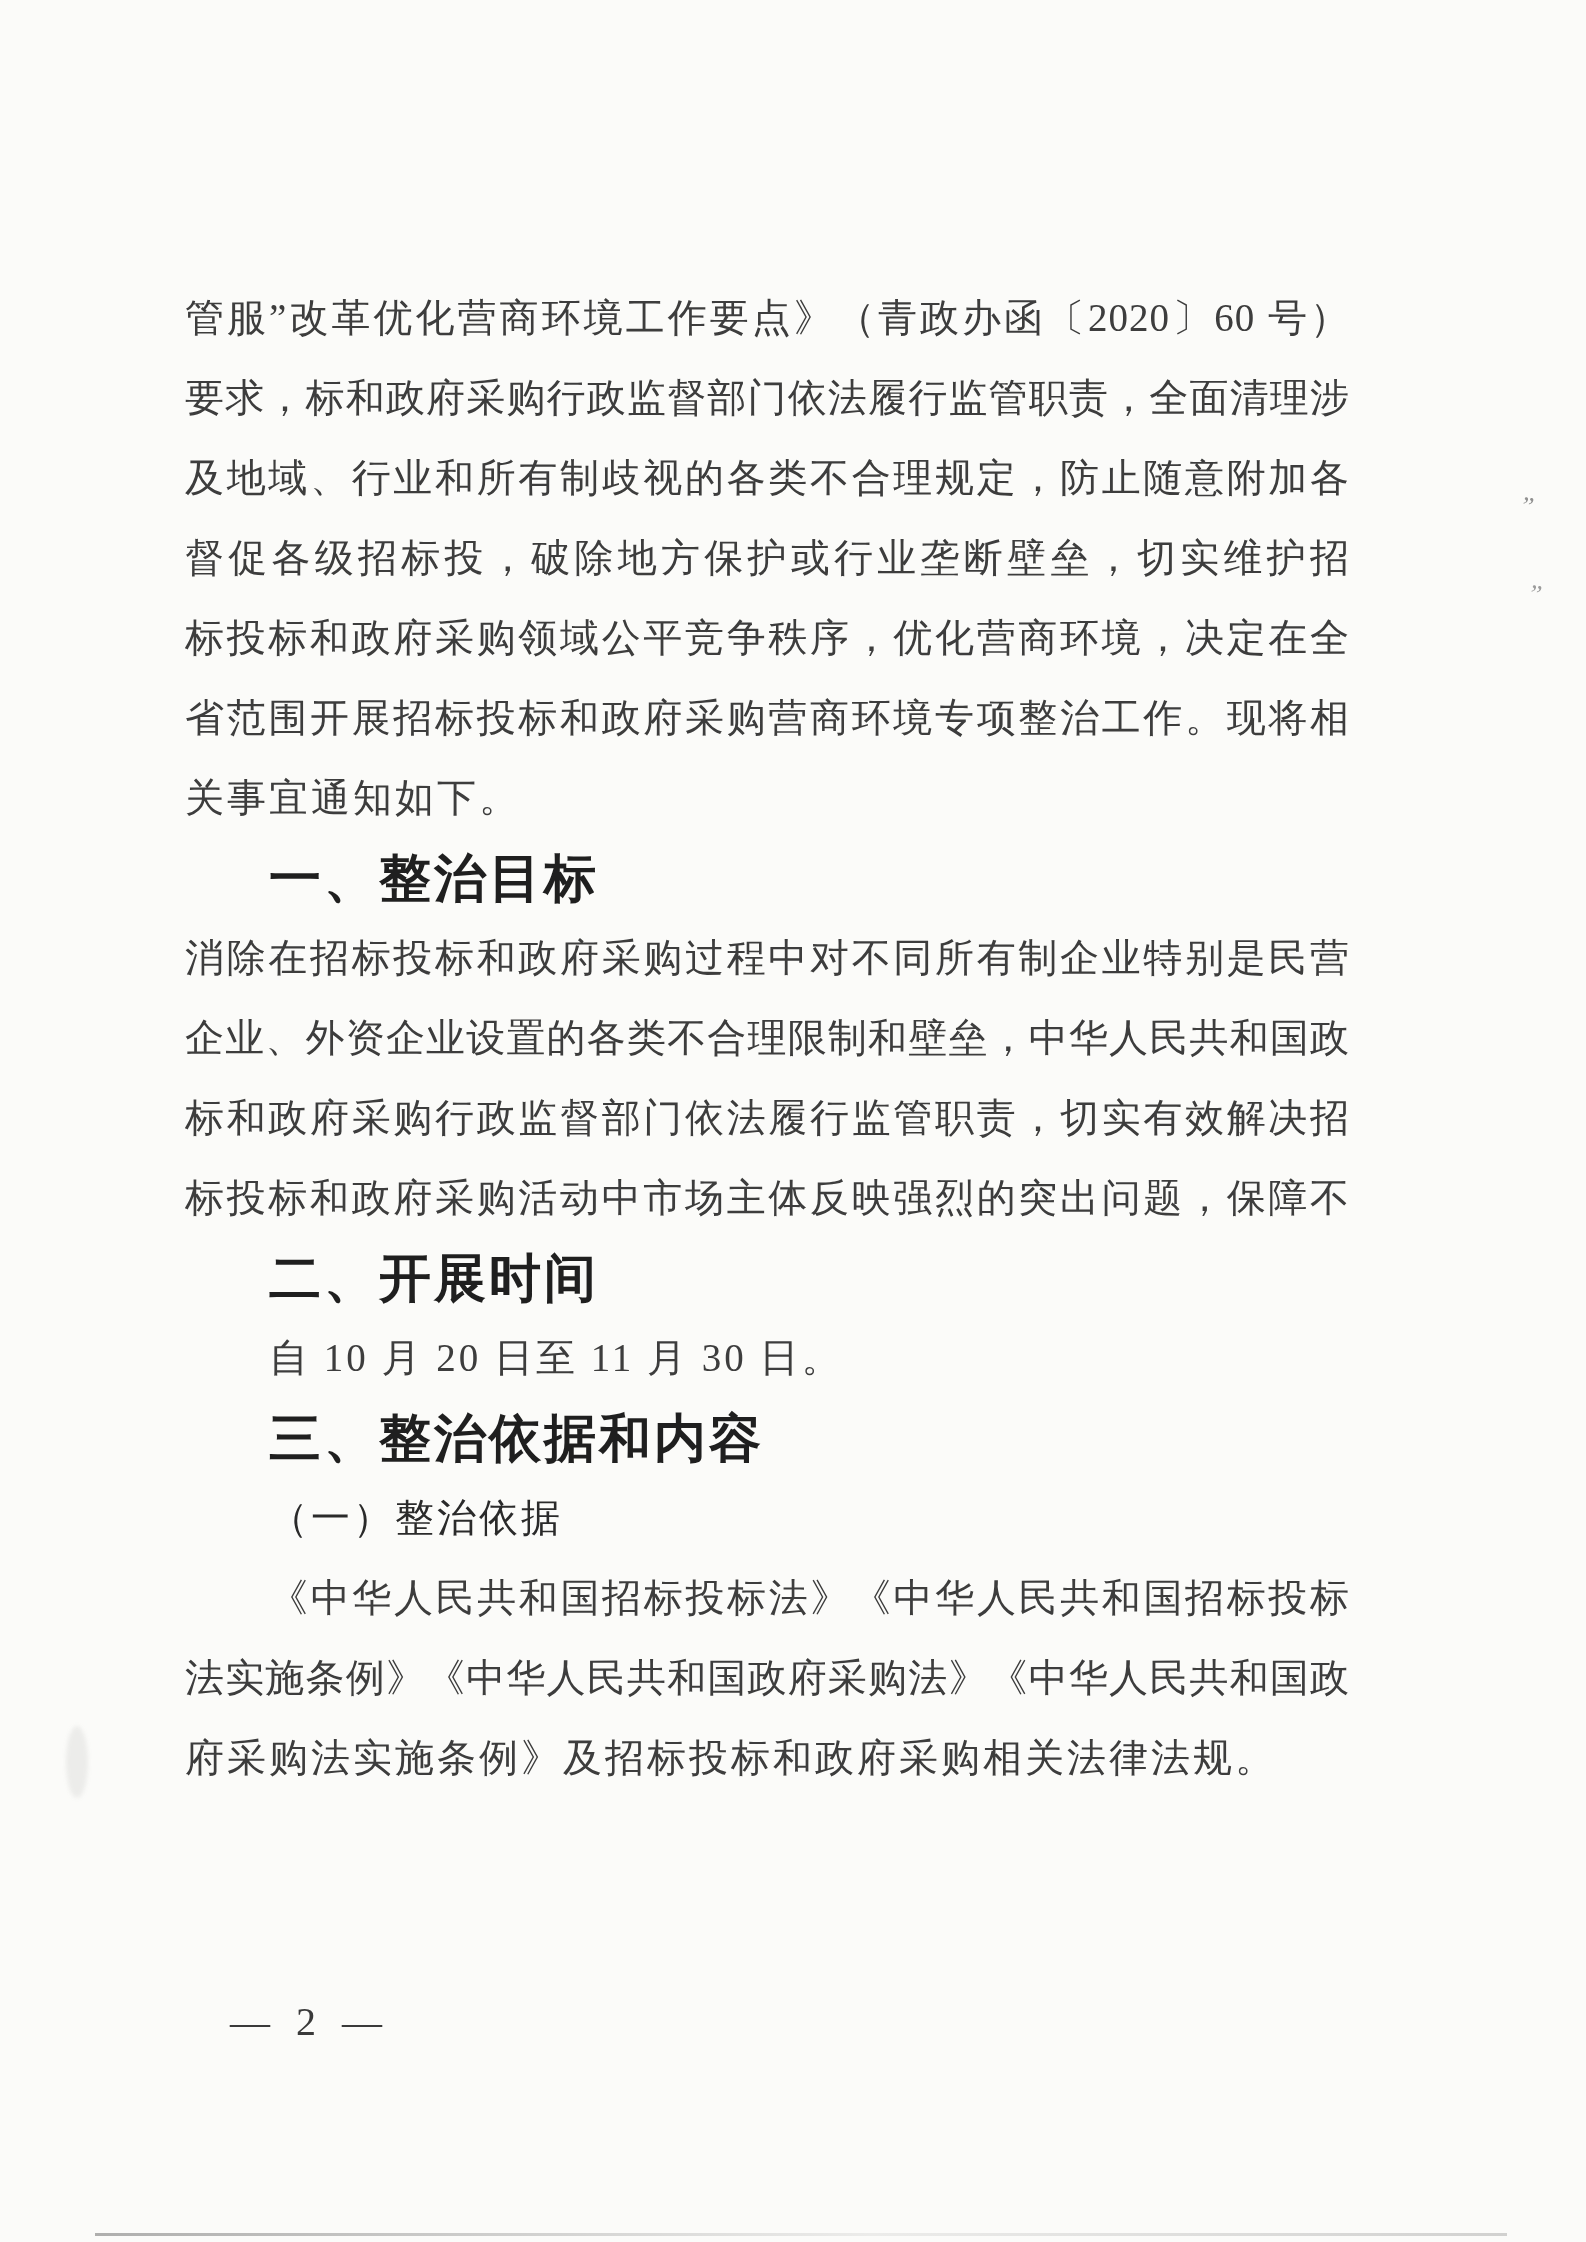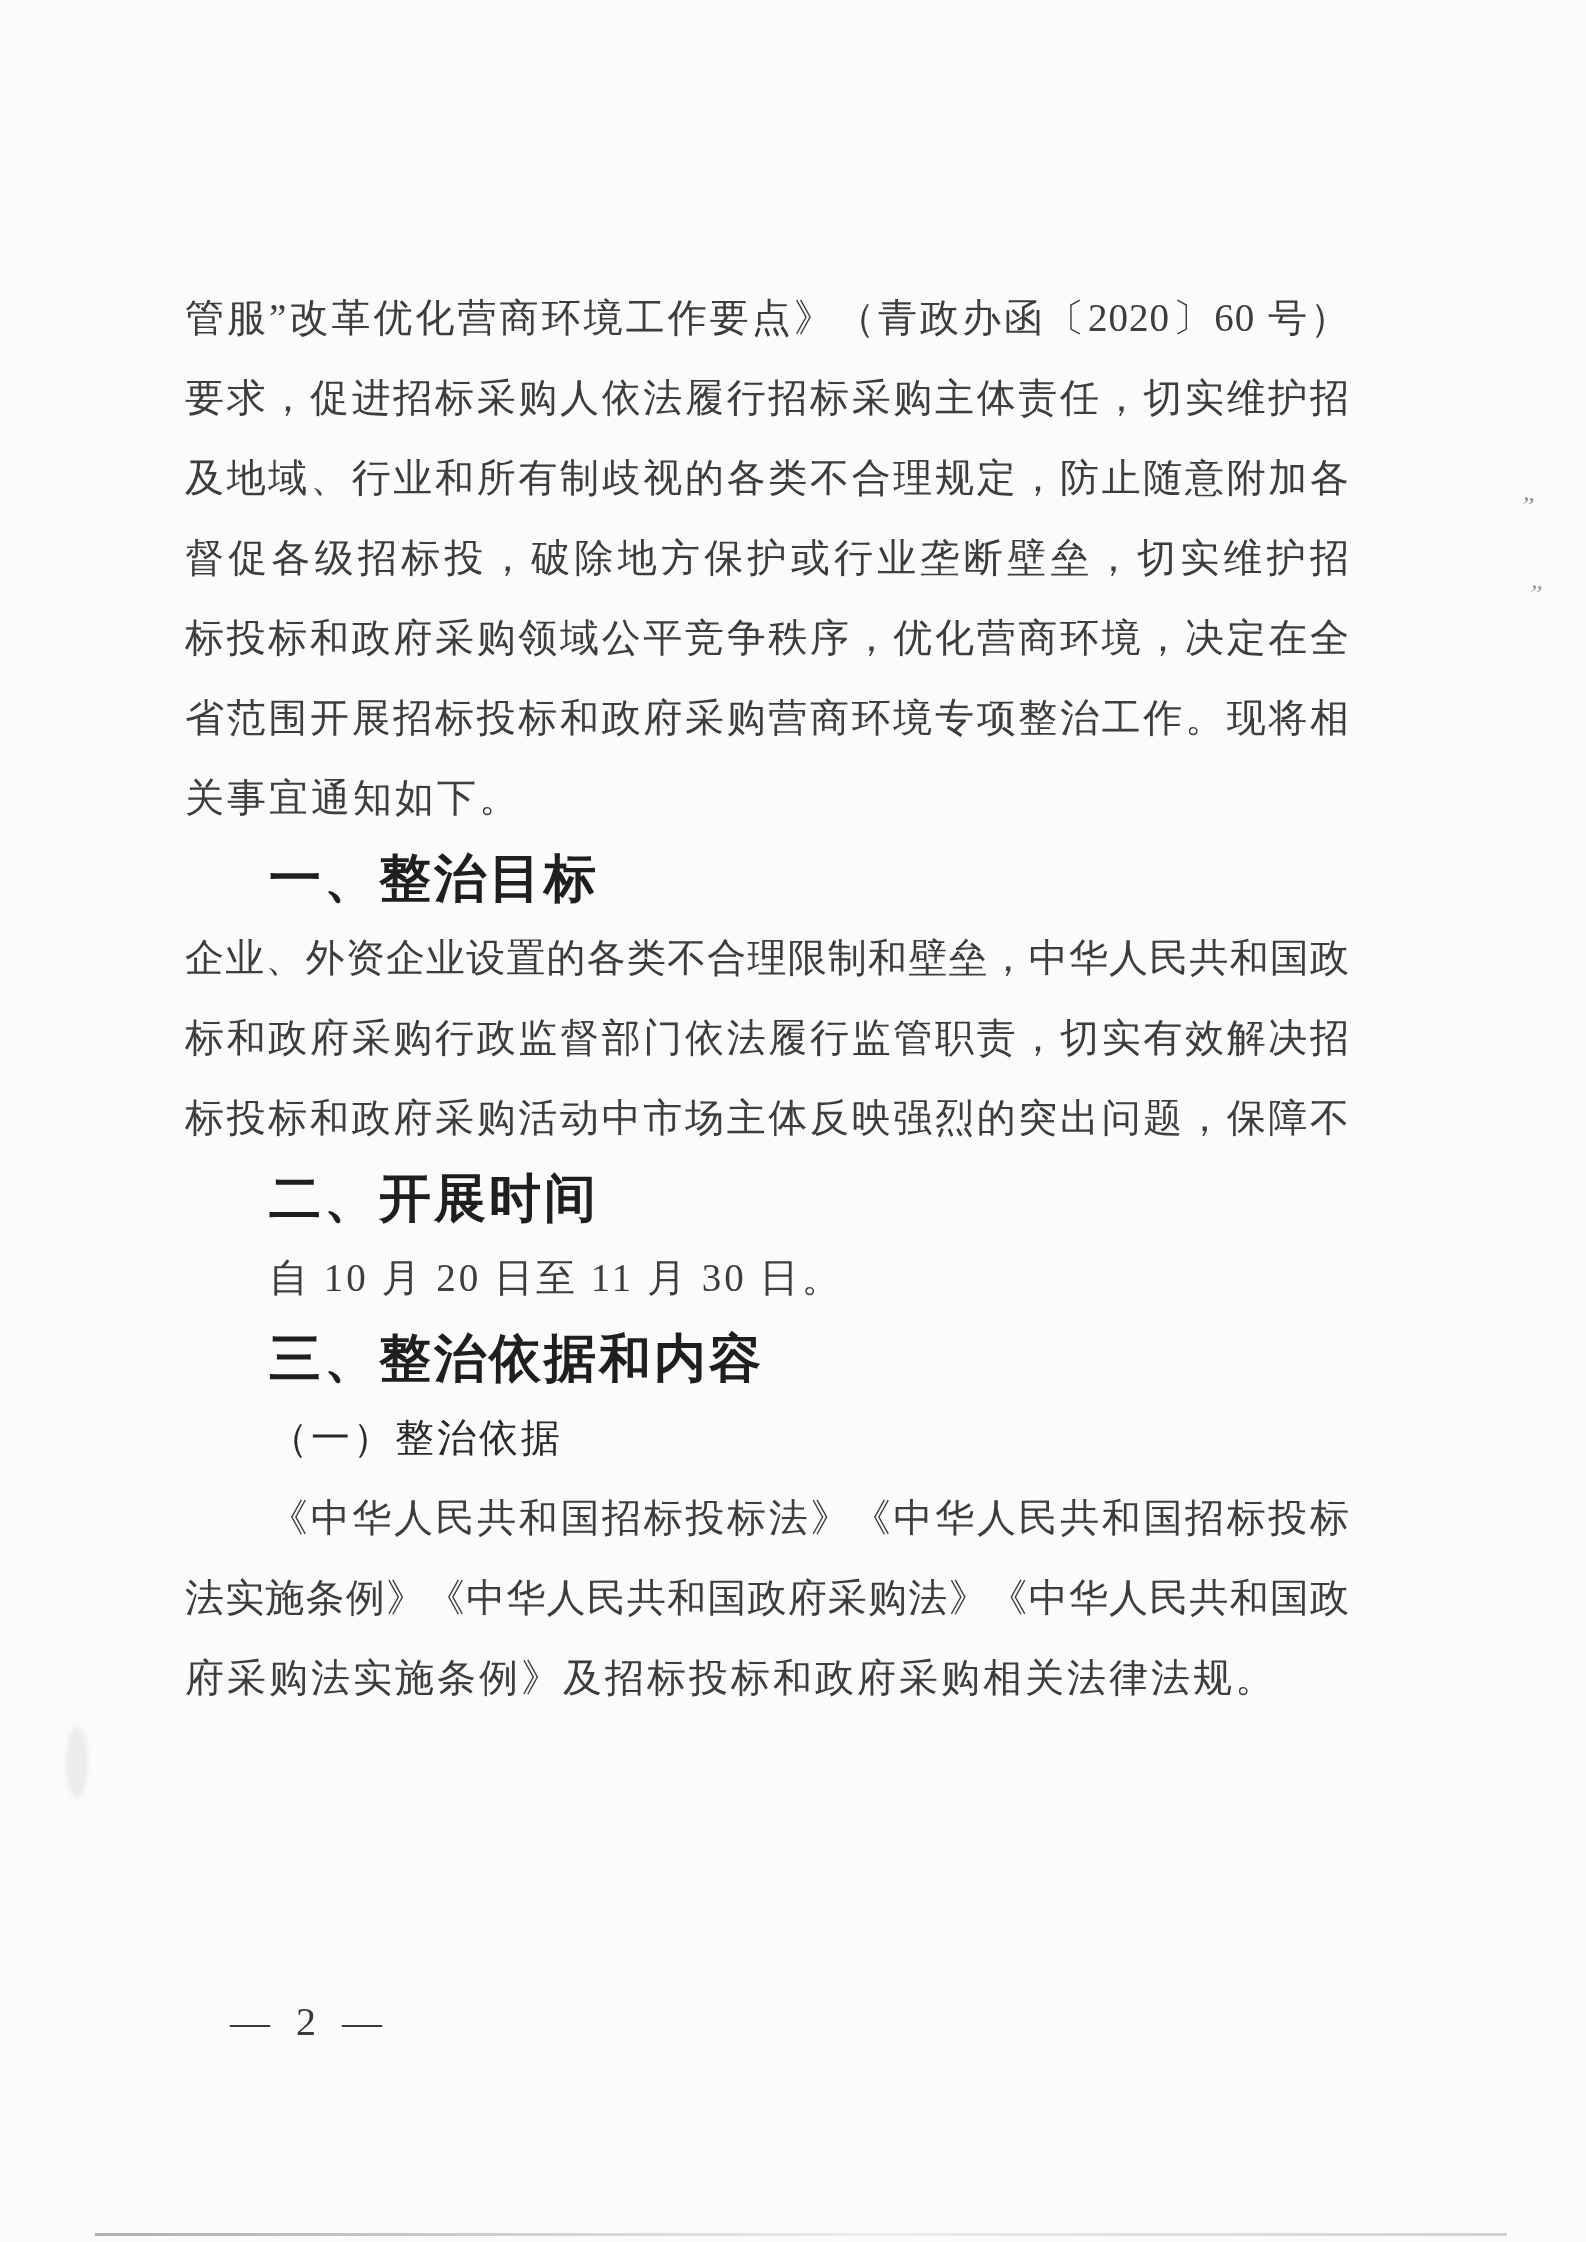--- a/index.html
+++ b/index.html
@@ -78,27 +78,28 @@
     height: 3px;
     background: linear-gradient(90deg, rgba(60,60,60,0.40), rgba(60,60,60,0.08) 55%, rgba(60,60,60,0.22));
   }
 </style>
 </head>
 <body>
 
 <div class="page">
   <div class="text-col">
     <div class="ln">管服”改革优化营商环境工作要点》（青政办函〔2020〕60 号）</div>
-    <div class="ln">要求，促进招标采购人依法履行招标采购主体责任，切实维护招</div>
+    <div class="ln">要求，标和政府采购行政监督部门依法履行监管职责，全面清理涉</div>
     <div class="ln">及地域、行业和所有制歧视的各类不合理规定，防止随意附加各</div>
     <div class="ln">督促各级招标投，破除地方保护或行业垄断壁垒，切实维护招</div>
     <div class="ln">标投标和政府采购领域公平竞争秩序，优化营商环境，决定在全</div>
     <div class="ln">省范围开展招标投标和政府采购营商环境专项整治工作。现将相</div>
     <div class="ln last">关事宜通知如下。</div>
     <div class="ln hd ind">一、整治目标</div>
+    <div class="ln">消除在招标投标和政府采购过程中对不同所有制企业特别是民营</div>
     <div class="ln">企业、外资企业设置的各类不合理限制和壁垒，中华人民共和国政</div>
     <div class="ln">标和政府采购行政监督部门依法履行监管职责，切实有效解决招</div>
     <div class="ln">标投标和政府采购活动中市场主体反映强烈的突出问题，保障不</div>
     <div class="ln hd ind">二、开展时间</div>
     <div class="ln last ind">自 10 月 20 日至 11 月 30 日。</div>
     <div class="ln hd ind">三、整治依据和内容</div>
     <div class="ln sub last ind">（一）整治依据</div>
     <div class="ln ind">《中华人民共和国招标投标法》《中华人民共和国招标投标</div>
     <div class="ln">法实施条例》《中华人民共和国政府采购法》《中华人民共和国政</div>
     <div class="ln last">府采购法实施条例》及招标投标和政府采购相关法律法规。</div>

